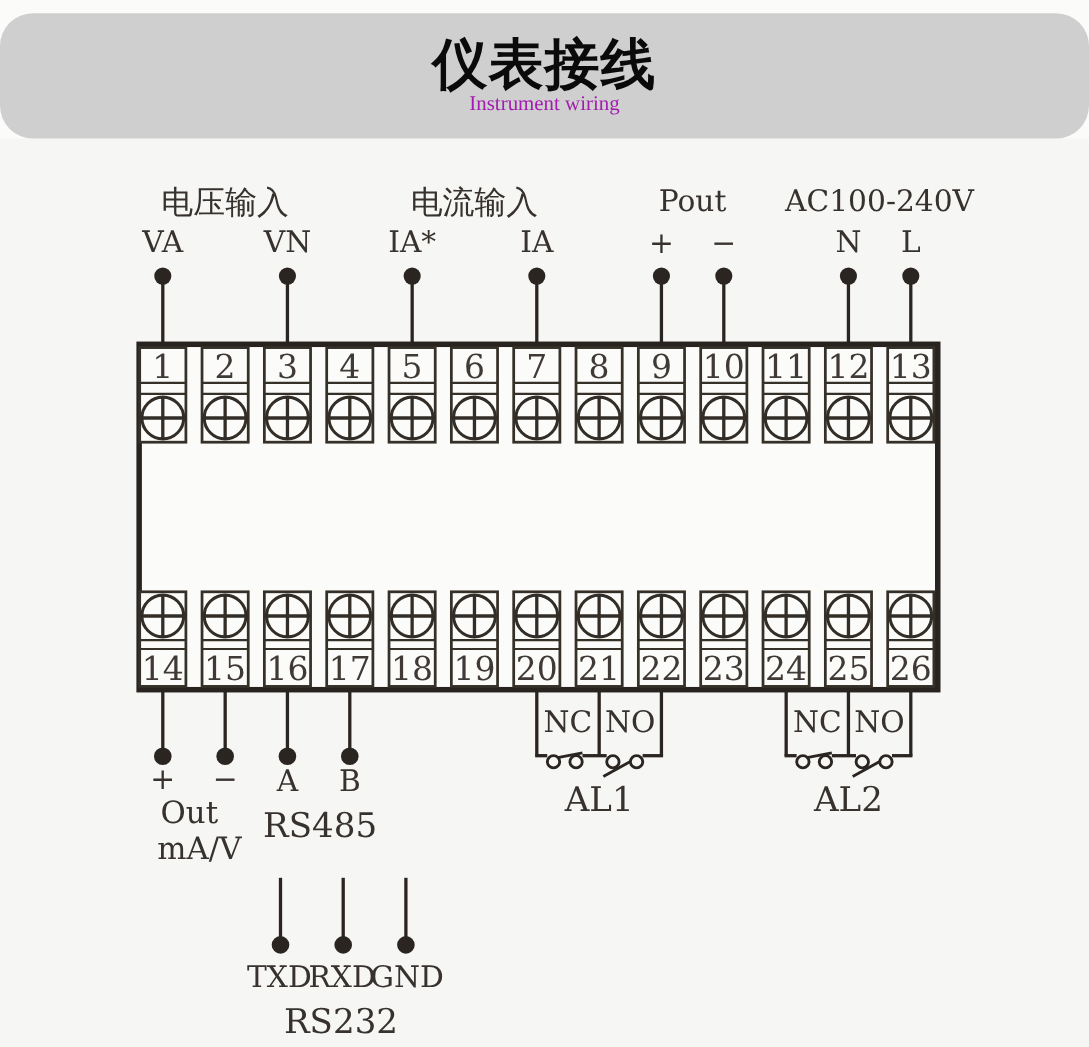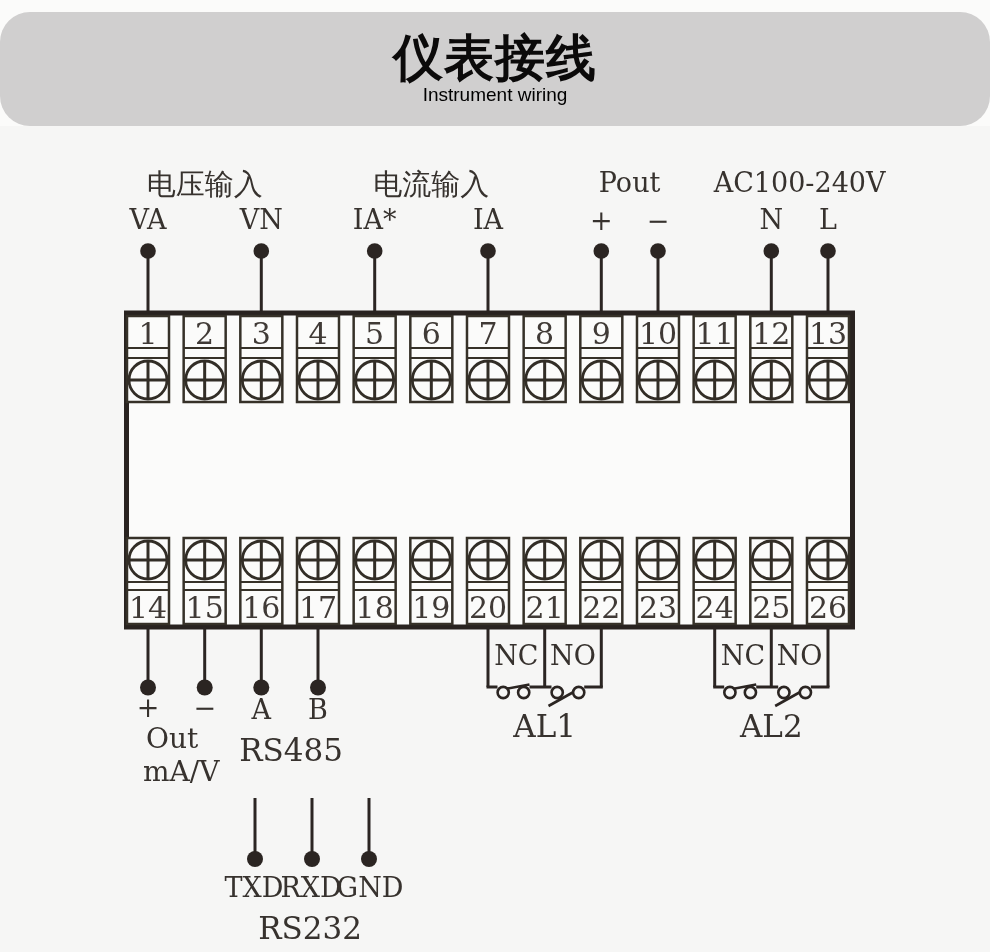--- a/index.html
+++ b/index.html
@@ -3,22 +3,22 @@
 <meta charset="utf-8">
 <style>
   html,body{margin:0;padding:0;}
   body{width:990px;height:952px;background:#fbfbfa;font-family:"DejaVu Serif","Liberation Serif",serif;}
   .page{position:relative;width:990px;height:952px;overflow:hidden;background:#fbfbfa;}
   .main-bg{position:absolute;left:0;top:126px;width:990px;height:826px;background:#f6f6f5;}
   .banner{position:absolute;left:0;top:12px;width:990px;height:114px;background:#d0cfcf;
           display:flex;flex-direction:column;align-items:center;justify-content:center;border-radius:30px;}
   .banner .title{font-family:"DejaVu Sans","Liberation Sans",sans-serif;font-weight:700;
                  font-size:50px;line-height:1;color:#0b0a0a;letter-spacing:1px;}
-  .banner .subtitle{font-family:Liberation Sans, sans-serif;font-size:19px;
-                    line-height:1.1;color:#000000;margin-top:2px;}
+  .banner .subtitle{font-family:Liberation Serif, serif;font-size:19px;
+                    line-height:1.1;color:#a21caf;margin-top:2px;}
   svg{position:absolute;left:0;top:0;}
   
   .wire{stroke:#2b2522;stroke-width:3;fill:none;}
   .frame{fill:#fbfbfa;stroke:#292320;stroke-width:5;}
   .tcell{fill:#fbfbfa;stroke:#363128;stroke-width:2.5;}
   .tline{stroke:#363128;stroke-width:2;}
   .screw{fill:none;stroke:#322d26;stroke-width:2.8;}
   .cross{stroke:#322d26;stroke-width:3;}
   .dot{fill:#2b2522;stroke:none;}
   .contact{fill:#f6f6f5;stroke:#2b2522;stroke-width:2.6;}

